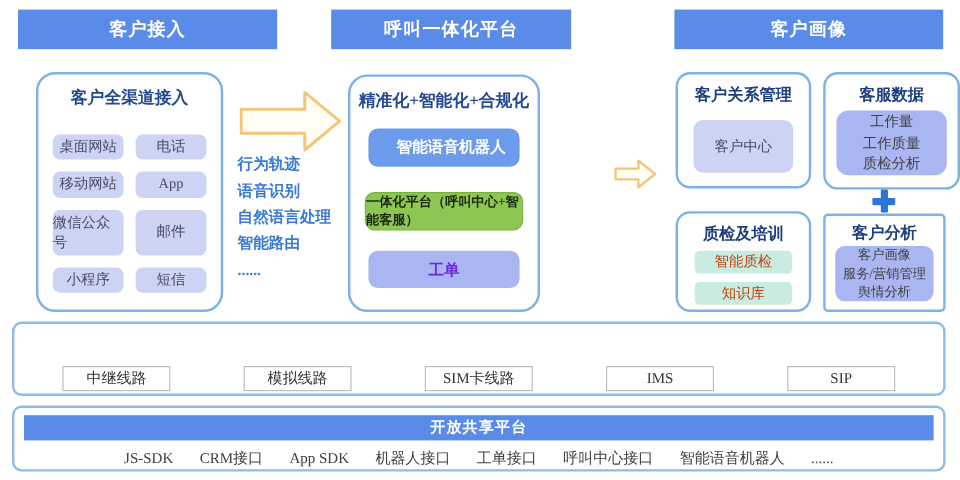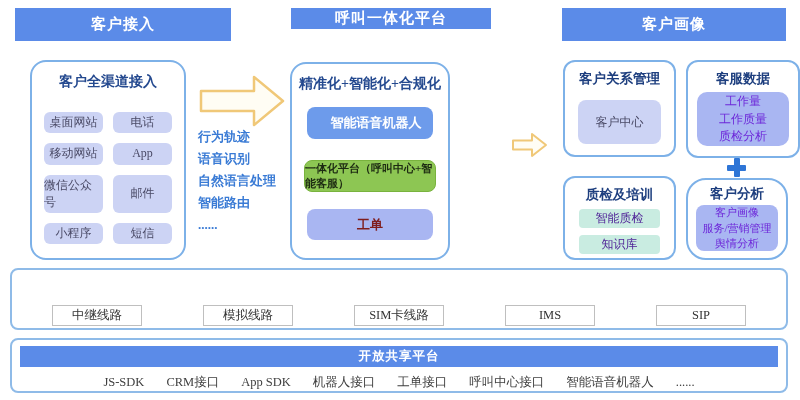--- a/index.html
+++ b/index.html
@@ -32,29 +32,29 @@
     position:absolute;left:198px;top:126px;width:92px;color:#3a7bd5;
     font-size:13px;line-height:22px;font-weight:600;
   }
   
   .mitem{
     position:absolute;left:15px;right:15px;border-radius:8px;
     display:flex;align-items:center;justify-content:center;box-sizing:border-box;
   }
   .mitem.blue{top:43px;height:32px;background:#6d9beb;color:#fff;font-size:13px;font-weight:bold;padding-left:12px;}
   .mitem.green{top:96px;height:32px;background:#8dc653;border:1px solid #79b33e;color:#1d2b12;font-size:11px;font-weight:bold;left:12px;right:12px;}
-  .mitem.lav{top:145px;height:31px;background:#a9b6f2;color:#7f1d1d;font-size:13px;font-weight:600;}
+  .mitem.lav{top:145px;height:31px;background:#a9b6f2;color:#6d28d9;font-size:13px;font-weight:600;}
   
   .inner-peri{
-    position:absolute;background:#a9b6f2;border-radius:10px;color:#6d28d9;font-size:12px;
+    position:absolute;background:#a9b6f2;border-radius:10px;color:#404040;font-size:12px;
     display:flex;flex-direction:column;justify-content:space-evenly;text-align:center;
   }
   .teal{
     position:absolute;left:14px;right:14px;height:19px;background:#c9ece1;border-radius:4px;
-    color:#4c1d95;font-size:12px;display:flex;align-items:center;justify-content:center;
+    color:#c2410c;font-size:12px;display:flex;align-items:center;justify-content:center;
   }
   .plus{position:absolute;width:19px;height:19px;}
   .plus:before,.plus:after{content:"";position:absolute;background:#2e75d6;border-radius:1px;}
   .plus:before{left:0;top:6.5px;width:19px;height:6px;}
   .plus:after{left:6.5px;top:0;width:6px;height:19px;}
   
   .bbar{
     position:absolute;left:10px;width:778px;background:#fff;border:2px solid #8fbbe8;
     border-radius:8px;box-sizing:border-box;
   }
@@ -74,21 +74,21 @@
     font-size:12.5px;color:#404040;align-items:center;
   }
   .arrow-svg{position:absolute;}
 </style>
 </head>
 <body>
 
 <div id="canvas">
 
   <div class="hdr" style="left:15px;top:8px;width:216px;height:33px;">客户接入</div>
-  <div class="hdr" style="left:291px;top:8px;width:200px;height:21px;">呼叫一体化平台</div>
+  <div class="hdr" style="left:276px;top:8px;width:200px;height:33px;">呼叫一体化平台</div>
   <div class="hdr" style="left:562px;top:8px;width:224px;height:33px;">客户画像</div>
 
   <div class="panel" style="left:30px;top:60px;width:156px;height:200px;">
     <div class="panel-title">客户全渠道接入</div>
     <div class="chan-grid">
       <div class="pill">桌面网站</div>
       <div class="pill">电话</div>
       <div class="pill">移动网站</div>
       <div class="pill">App</div>
       <div class="pill">微信公众号</div>
@@ -136,21 +136,21 @@
   </div>
 
   <div class="plus" style="left:727px;top:158px;"></div>
 
   <div class="panel" style="left:563px;top:176px;width:113px;height:84px;border-radius:12px;">
     <div class="panel-title sm-title">质检及培训</div>
     <div class="teal" style="top:31px;">智能质检</div>
     <div class="teal" style="top:57px;">知识库</div>
   </div>
 
-  <div class="panel" style="left:686px;top:178px;width:102px;height:82px;border-radius:20px;">
+  <div class="panel" style="left:686px;top:178px;width:102px;height:82px;border-radius:4px;">
     <div class="panel-title sm-title" style="margin-top:5px;">客户分析</div>
     <div class="inner-peri" style="left:8px;right:8px;top:25px;bottom:7px;font-size:11px;border-radius:8px;">
       <div>客户画像</div>
       <div>服务/营销管理</div>
       <div>舆情分析</div>
     </div>
   </div>
 
   <div class="bbar" style="top:268px;height:62px;">
     <div class="wrow" style="top:34px;height:22px;gap:29px;">

